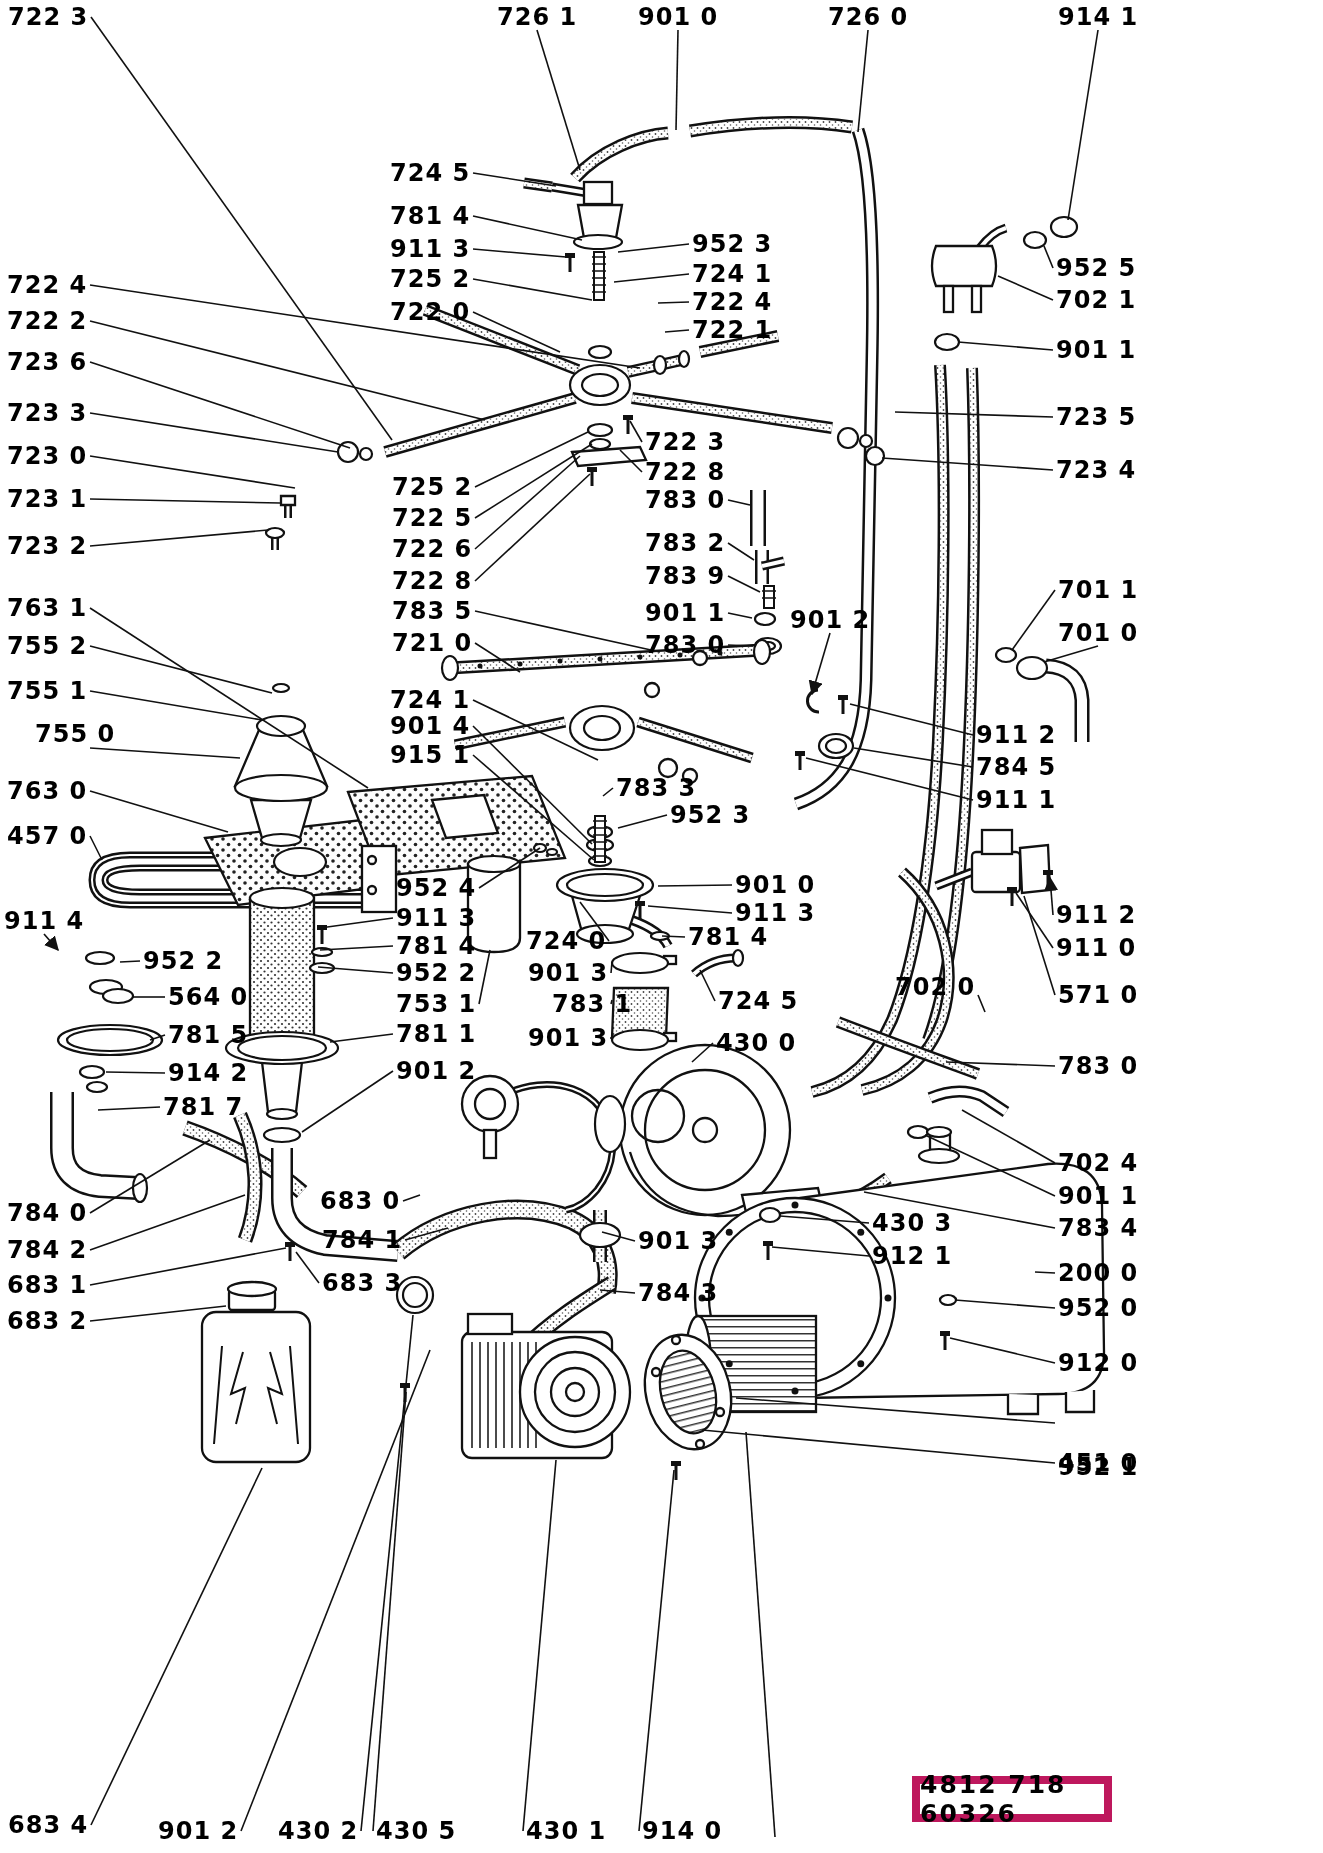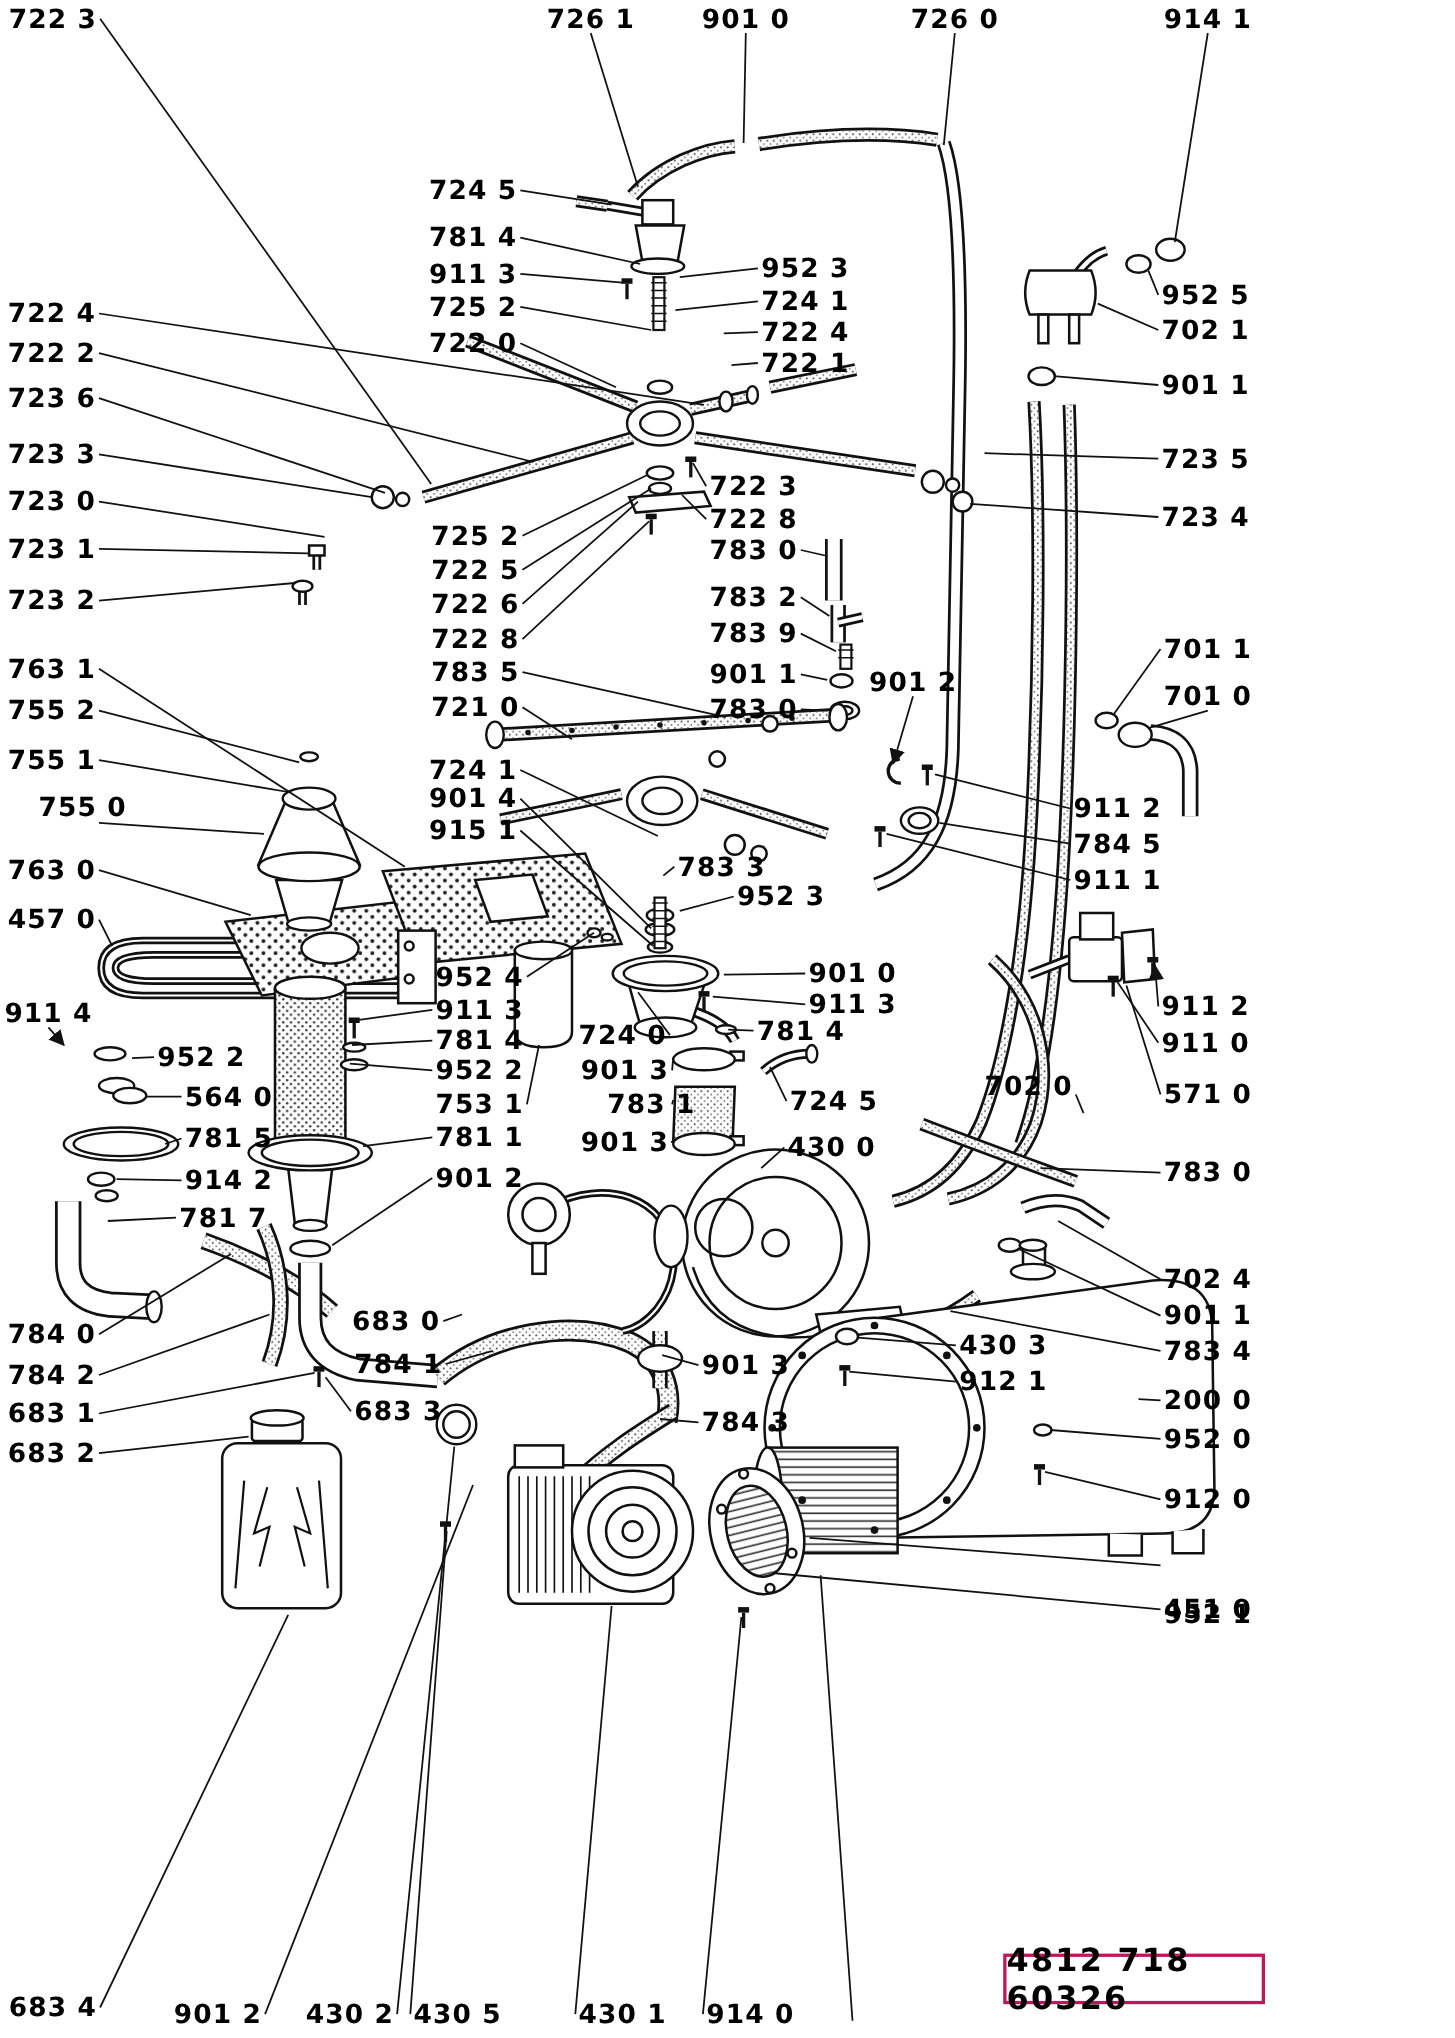--- a/index.html
+++ b/index.html
@@ -3,23 +3,23 @@
 <meta charset="utf-8">
 <style>
   *{margin:0;padding:0;box-sizing:border-box}
   html,body{background:#fff}
   #diagram{position:relative;width:1323px;height:1853px;background:#fff;
            font-family:"DejaVu Sans",sans-serif;overflow:hidden}
   svg.layer{position:absolute;left:0;top:0;width:1323px;height:1853px}
   .part-label{position:absolute;font-weight:bold;font-size:24px;line-height:26px;
               color:#000;white-space:nowrap;letter-spacing:1px}
   .leader{stroke:#111;stroke-width:1.6;fill:none}
-  #stamp{position:absolute;left:912px;top:1776px;width:238px;height:46px;
-         border:3px solid #be185d;display:flex;align-items:center;justify-content:center;
-         font-weight:bold;font-size:29px;letter-spacing:2px;background:#fff}
+  #stamp{position:absolute;left:912px;top:1776px;width:200px;height:46px;
+         border:8px solid #be185d;display:flex;align-items:center;justify-content:center;
+         font-weight:bold;font-size:25px;letter-spacing:2px;background:#fff}
 </style>
 </head>
 <body>
 
 <div id="diagram">
 
   <svg class="layer" id="drawing" viewBox="0 0 1323 1853" xmlns="http://www.w3.org/2000/svg">
     <defs>
       <pattern id="speck" width="6" height="6" patternUnits="userSpaceOnUse">
         <circle cx="1.5" cy="2" r="0.9" fill="#444"></circle>

